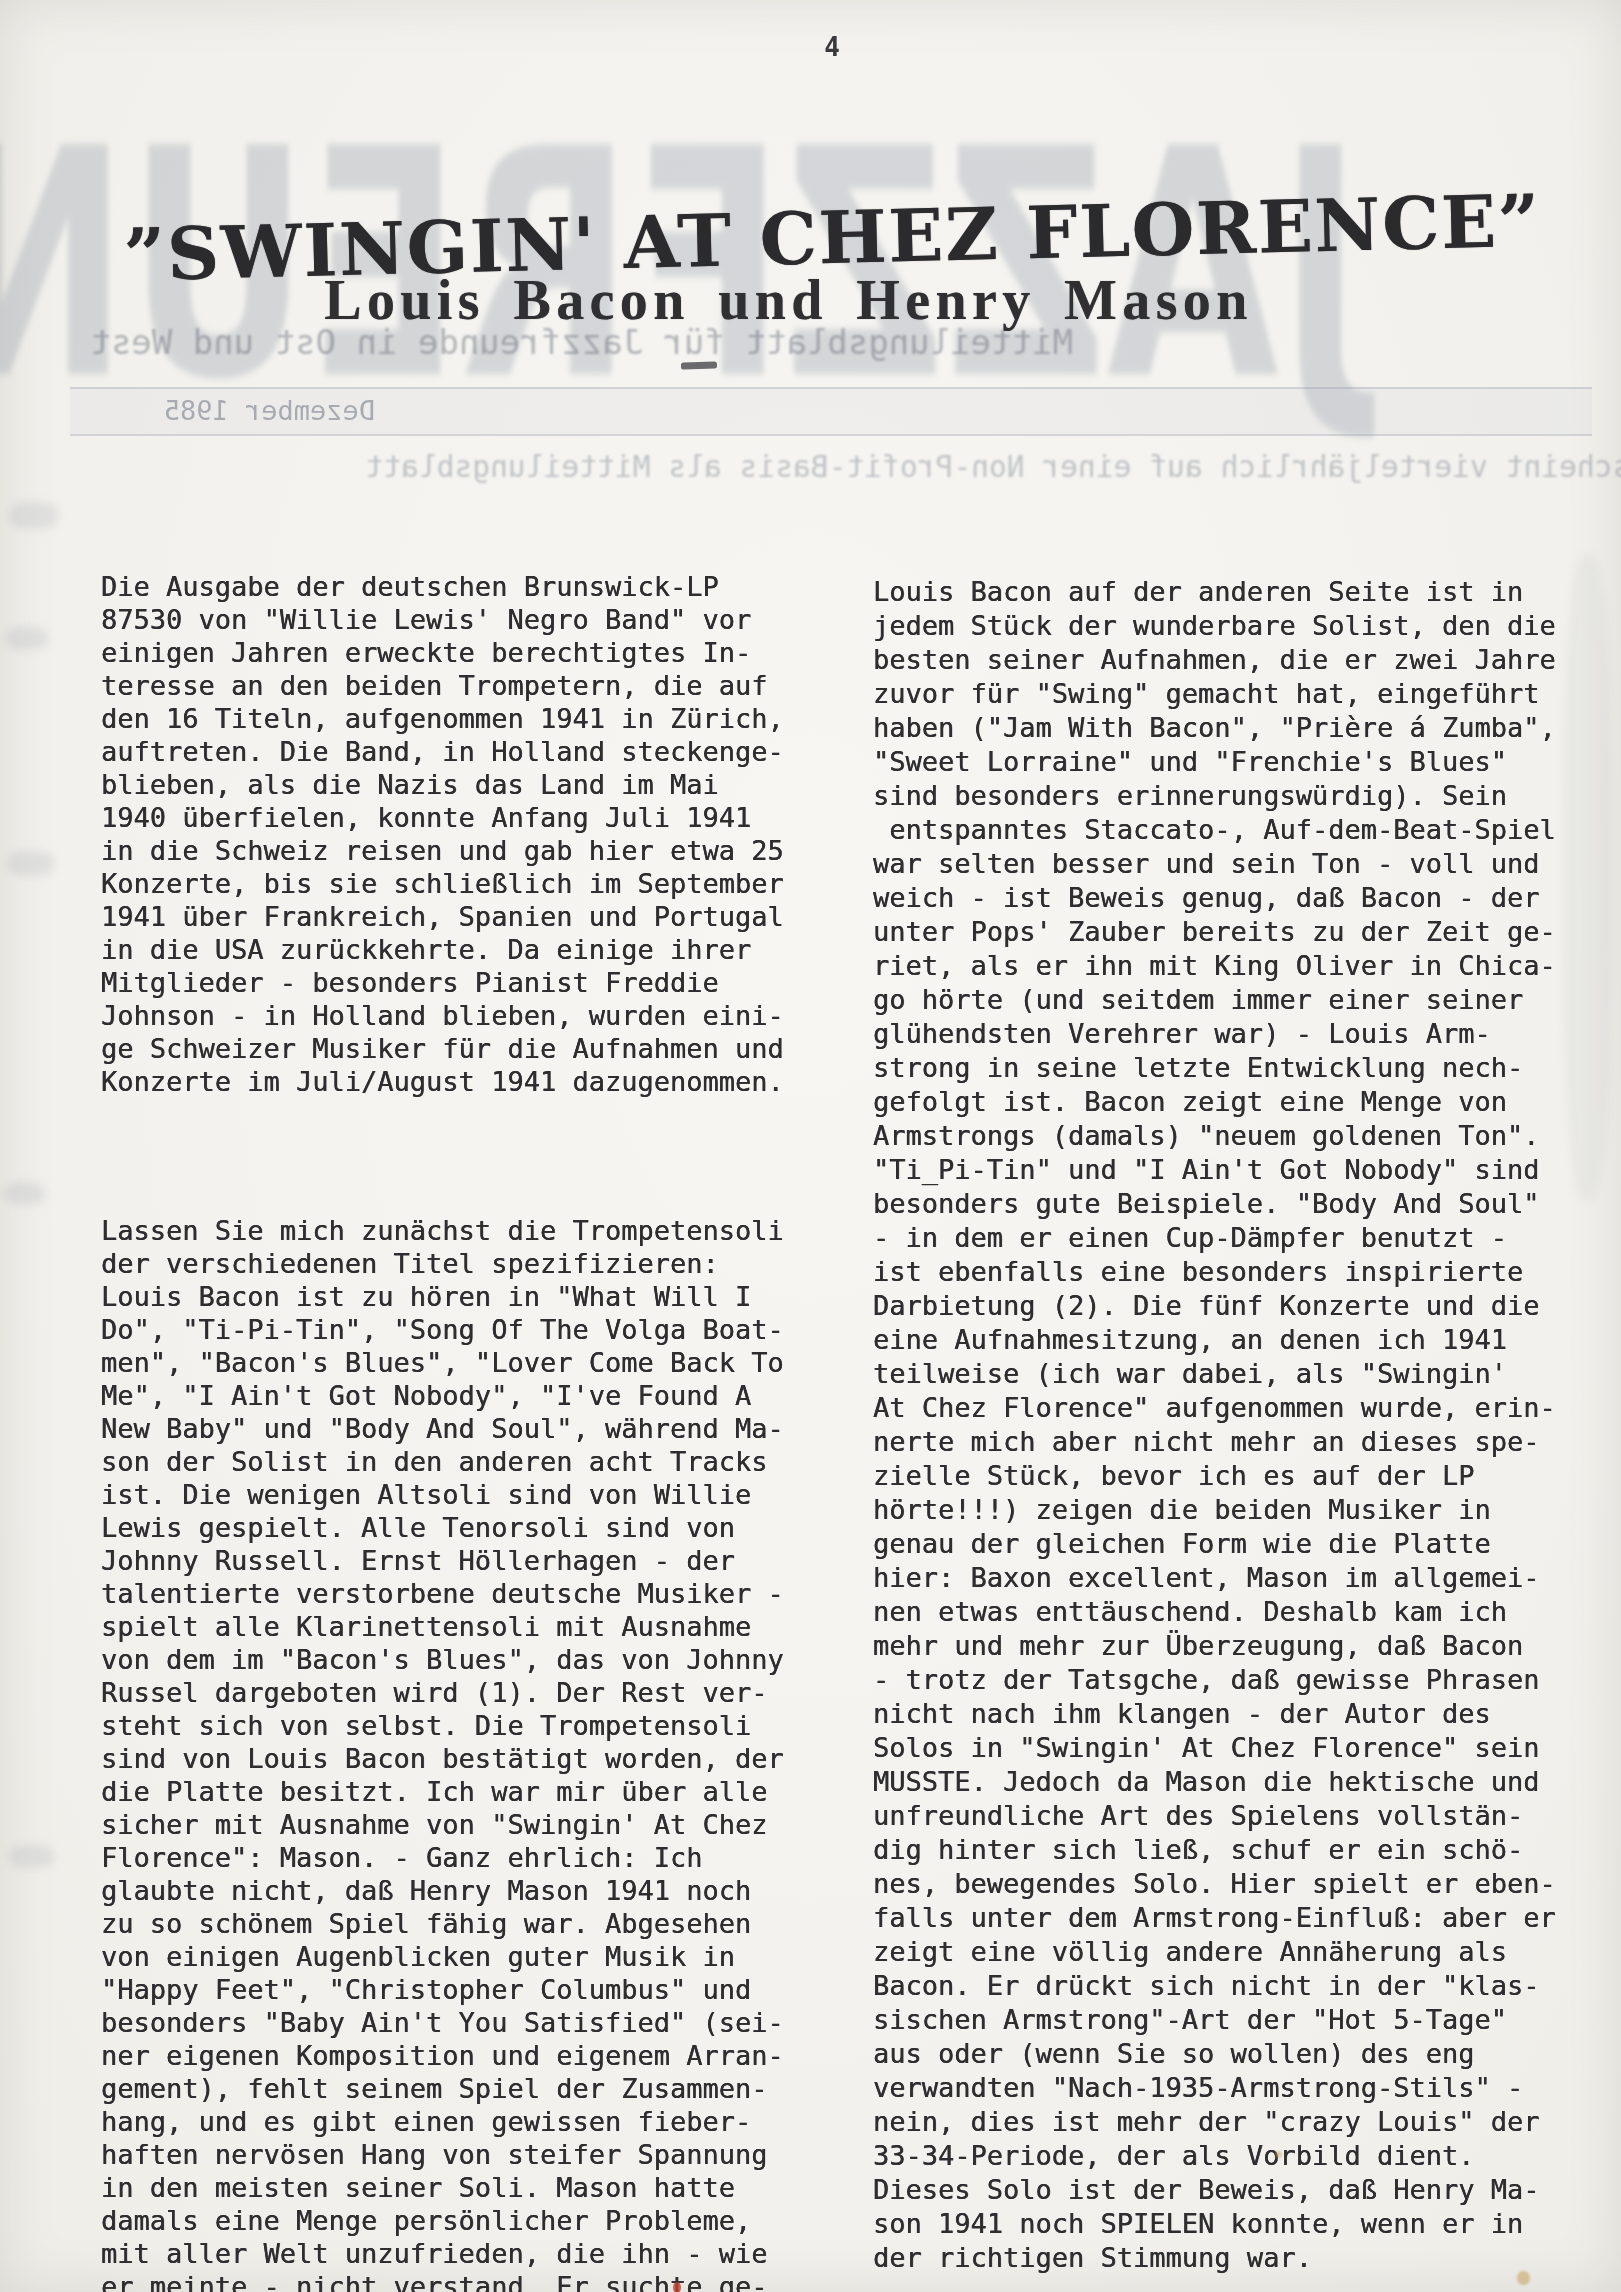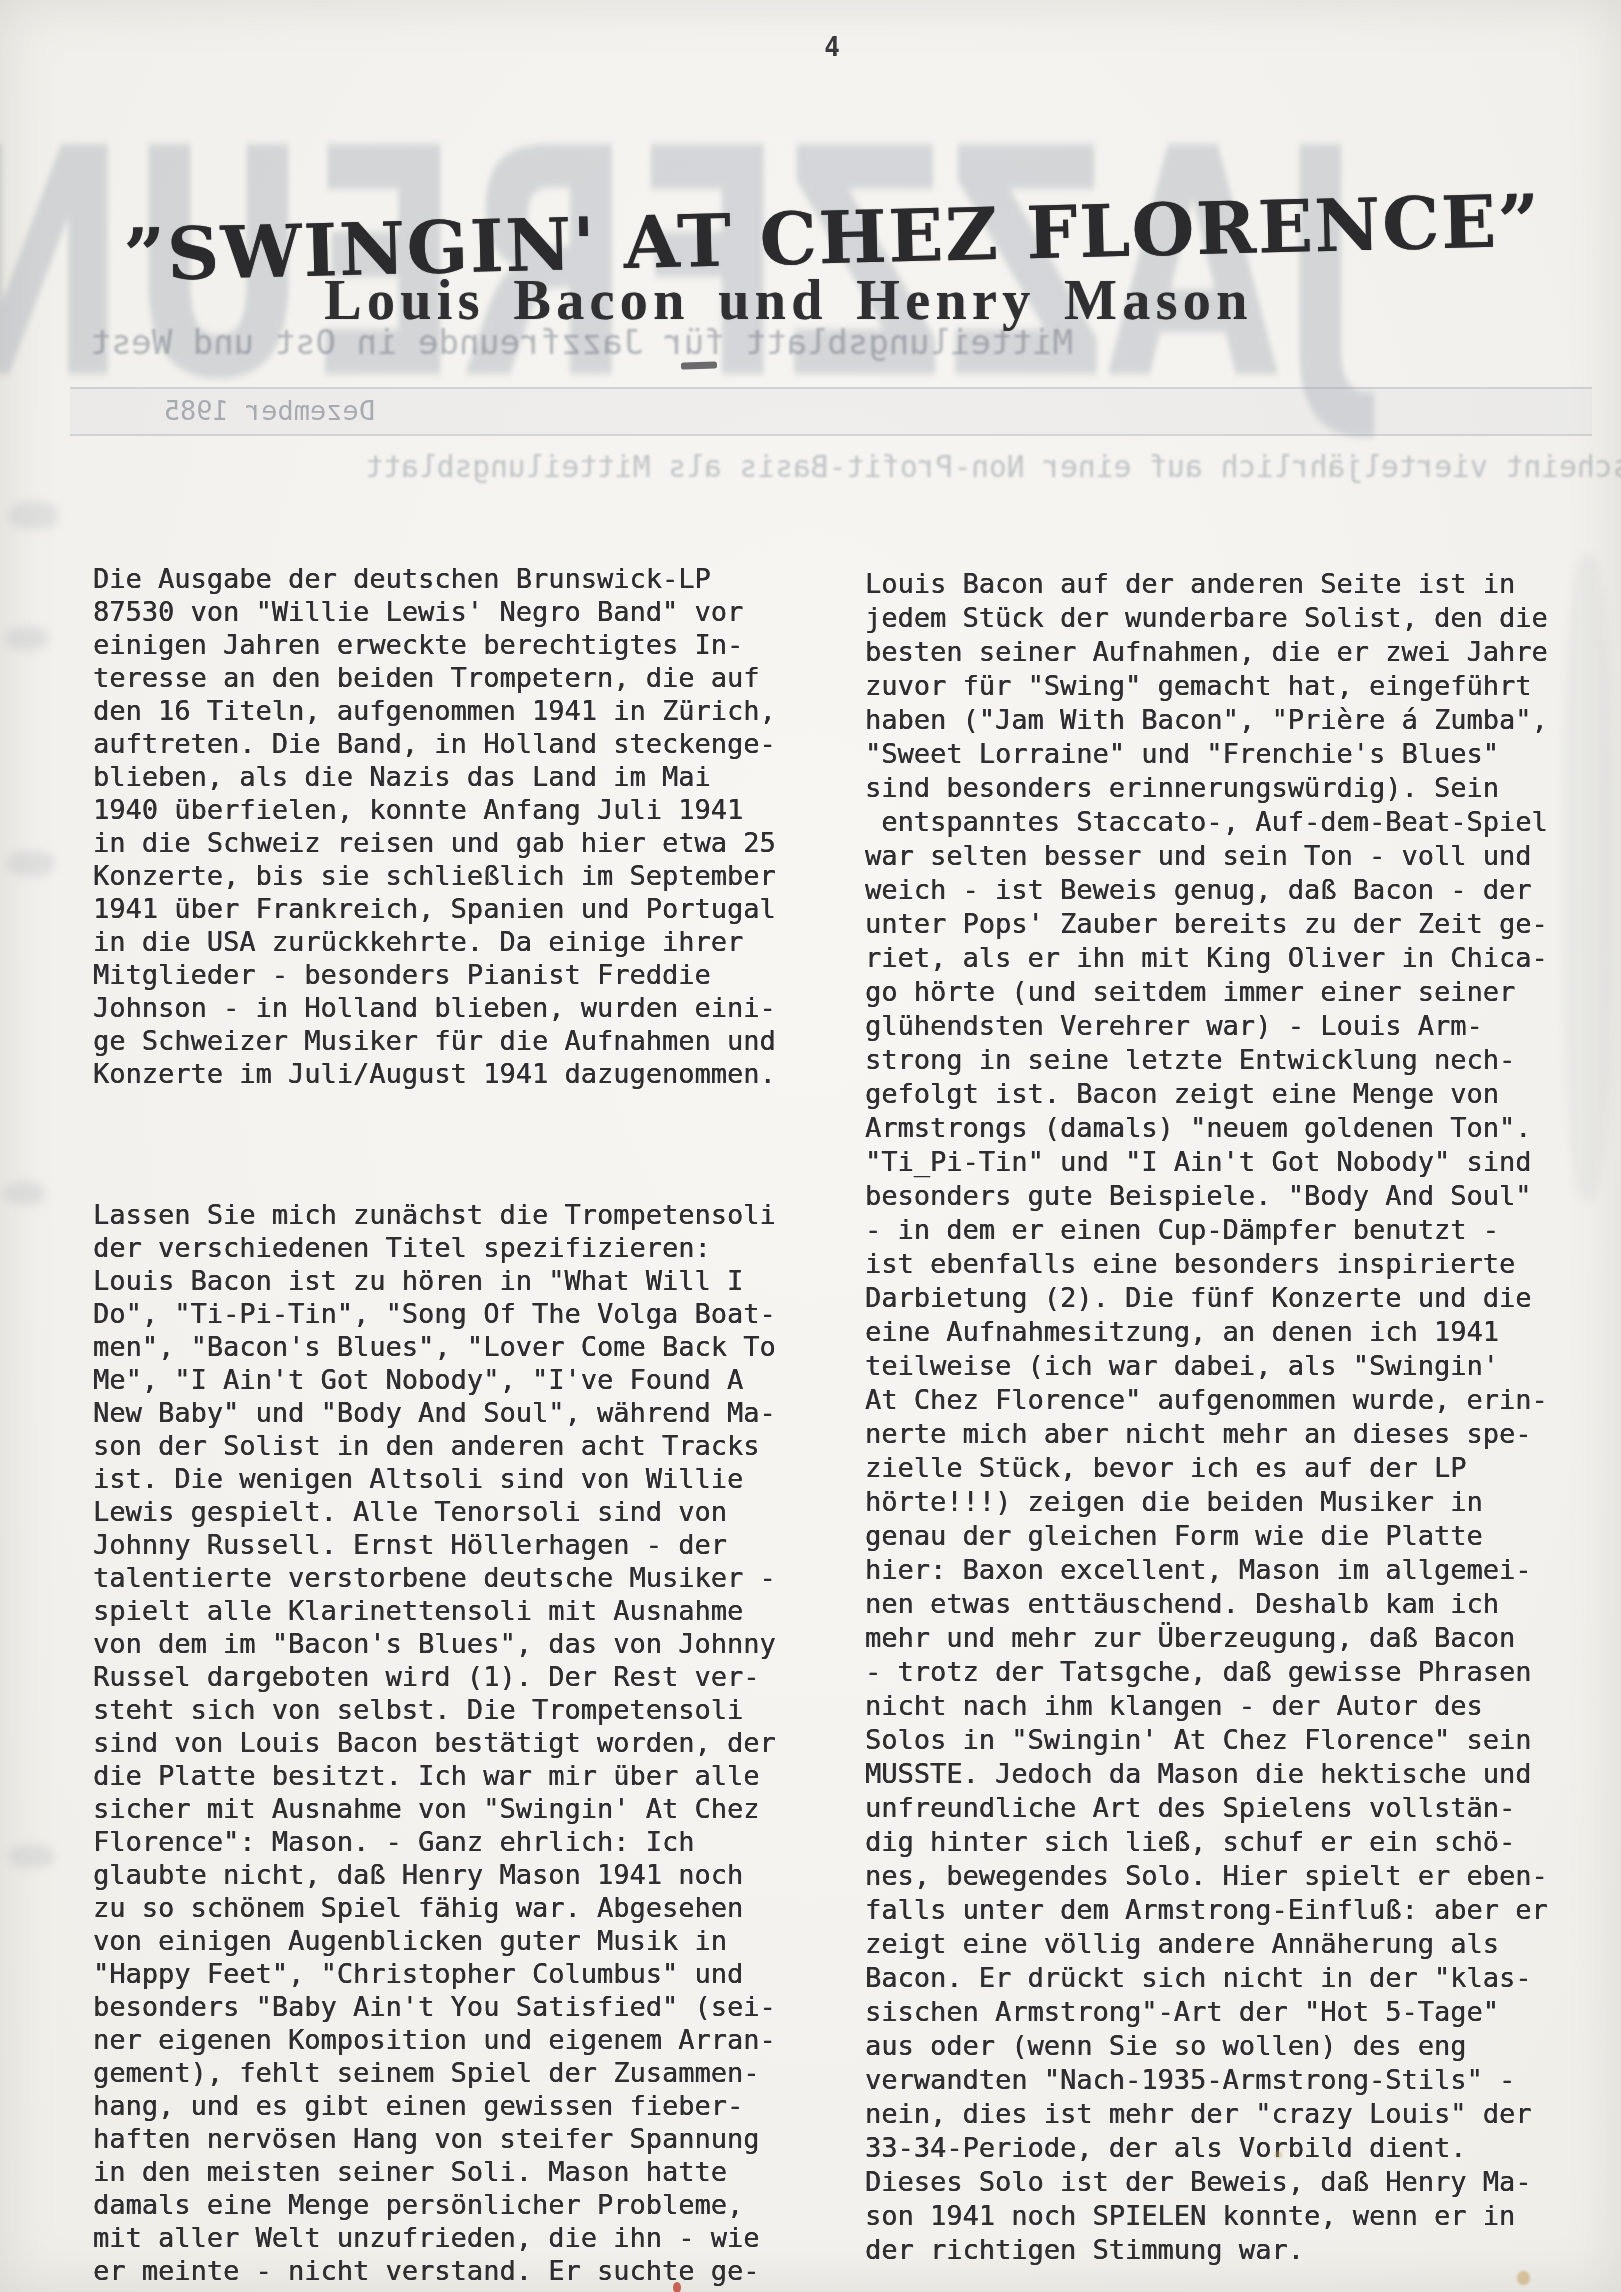--- a/index.html
+++ b/index.html
@@ -81,21 +81,21 @@
     left:681px;top:362px;width:36px;height:7.2px;
     background:#3c3c40;opacity:.75;border-radius:2.7px;transform:rotate(-2deg);
   }
 
   
   .col{
     white-space:pre-wrap;
     font-size:27px;
     text-shadow:0 0 0.5px rgba(42,42,46,.9), 0.4px 0.3px 0 rgba(42,42,46,.45);
   }
-  .col p{margin:8px;}
+  .col p{margin:16px;}
   .col-left{left:85px;top:488px;width:748px;line-height:33px;}
   .col-left p{margin-bottom:34px;}
   .col-right{left:857px;top:491px;width:757px;line-height:34px;}
   .col-right p{margin-bottom:18px;}
 
   
   .speck{position:absolute;border-radius:50%;}
   .speck-red{left:673px;top:2282px;width:8px;height:10.7px;background:rgba(192,62,48,.8);filter:blur(0.4px);}
   .speck-tan1{left:1517px;top:2271px;width:12.5px;height:14.3px;background:rgba(196,160,92,.55);filter:blur(0.9px);}
   .speck-tan2{left:1275px;top:2151px;width:7.2px;height:7.2px;background:rgba(190,158,95,.45);filter:blur(0.9px);}

